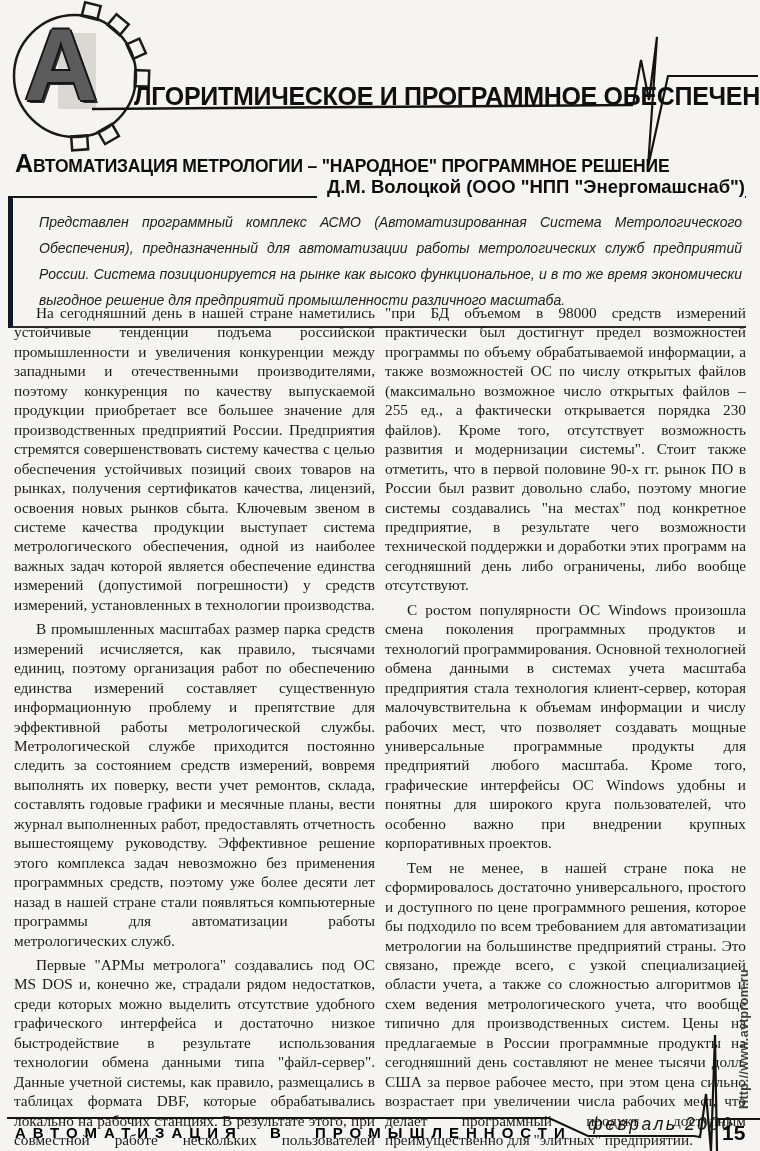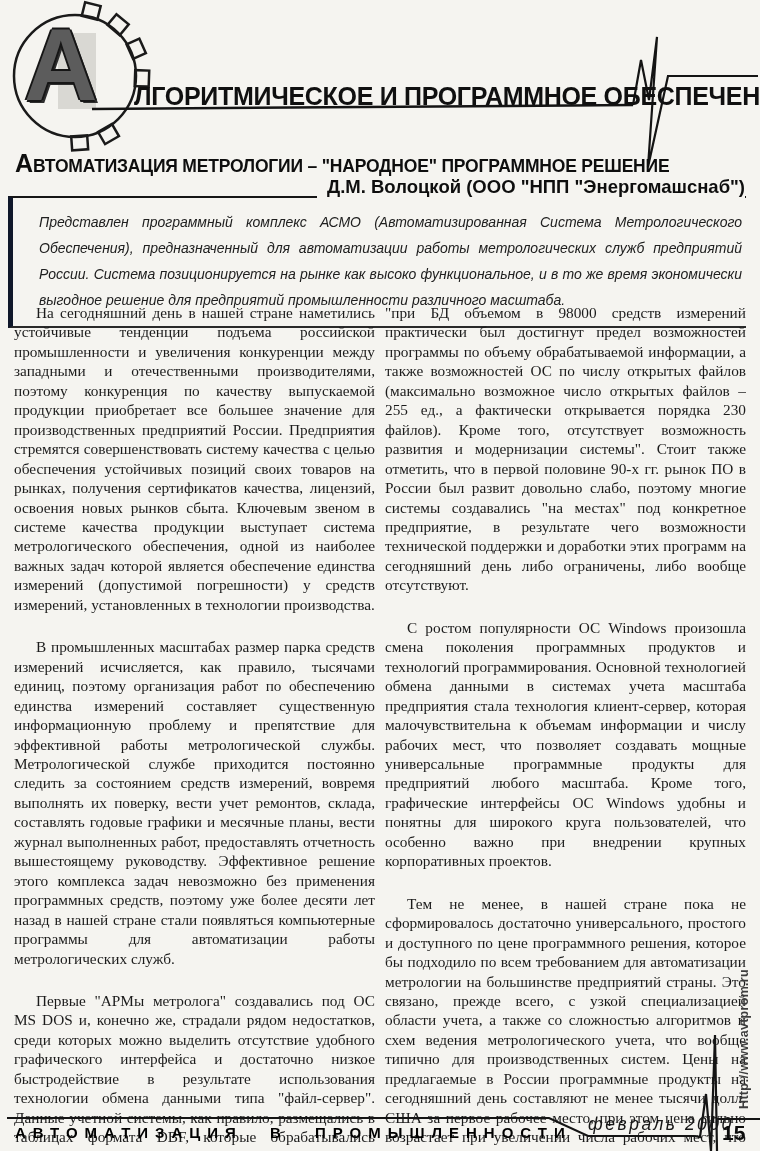--- a/index.html
+++ b/index.html
@@ -57,21 +57,21 @@
     position:absolute;left:14px;right:14px;top:303px;
     display:flex;gap:10px;
   }
   .col{flex:1 1 0;min-width:0;}
   .col p{
     margin:0;
     font-size:15.3px;line-height:19.45px;
     text-align:justify;
     text-indent:22px;
   }
-  .col p + p{margin-top:23px;}
+  .col p + p{margin-top:5px;}
   .col p.noindent{text-indent:0;}
   
   .ftr-svg{position:absolute;left:0;top:1020px;}
   .journal-name{
     position:absolute;left:15px;top:1124px;
     font-family:"Liberation Sans", sans-serif;
     font-weight:bold;font-size:15px;
     letter-spacing:7px;word-spacing:16px;
     color:#000000;white-space:nowrap;
   }

